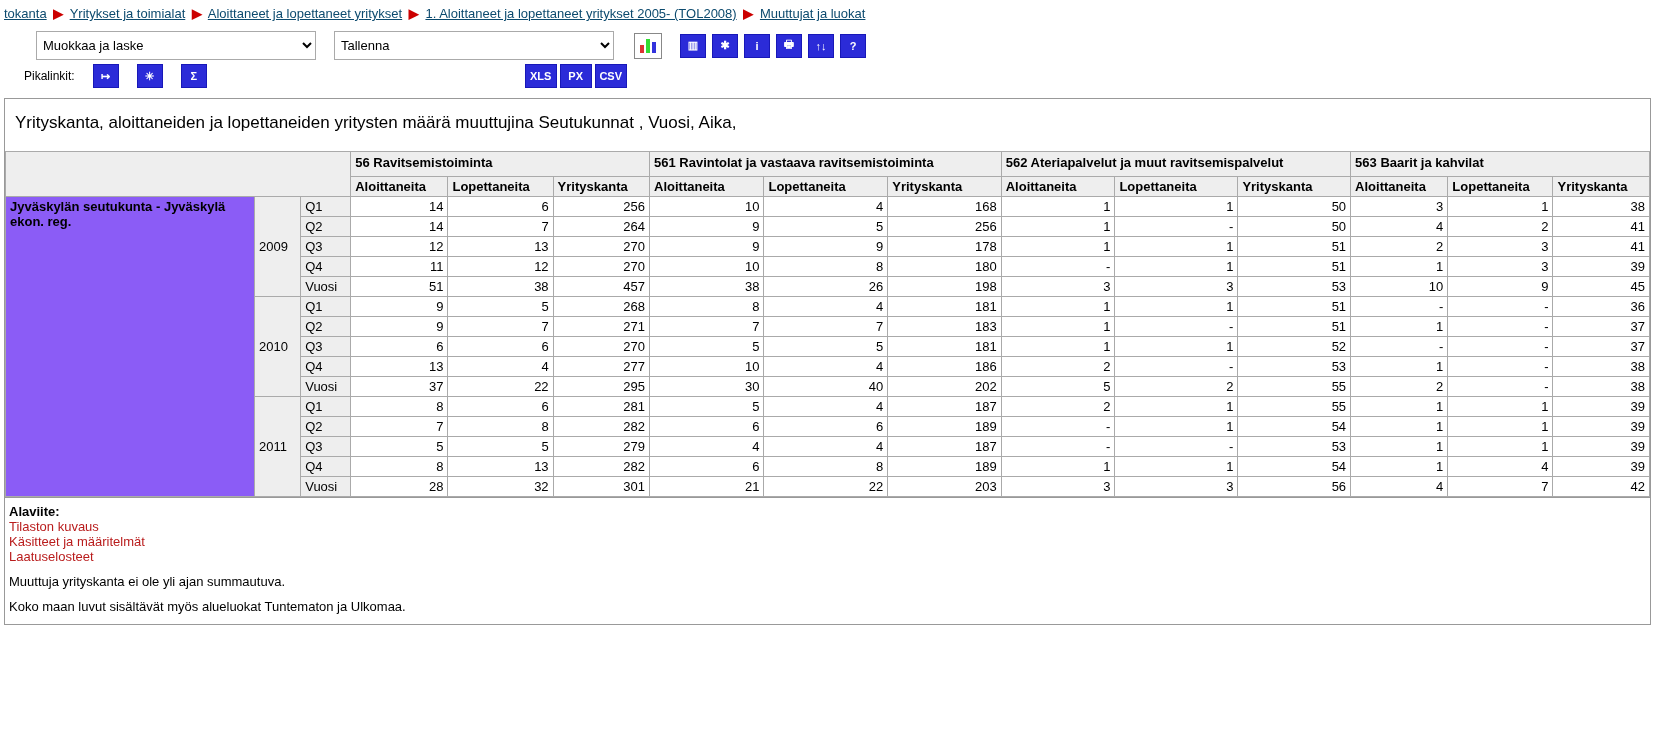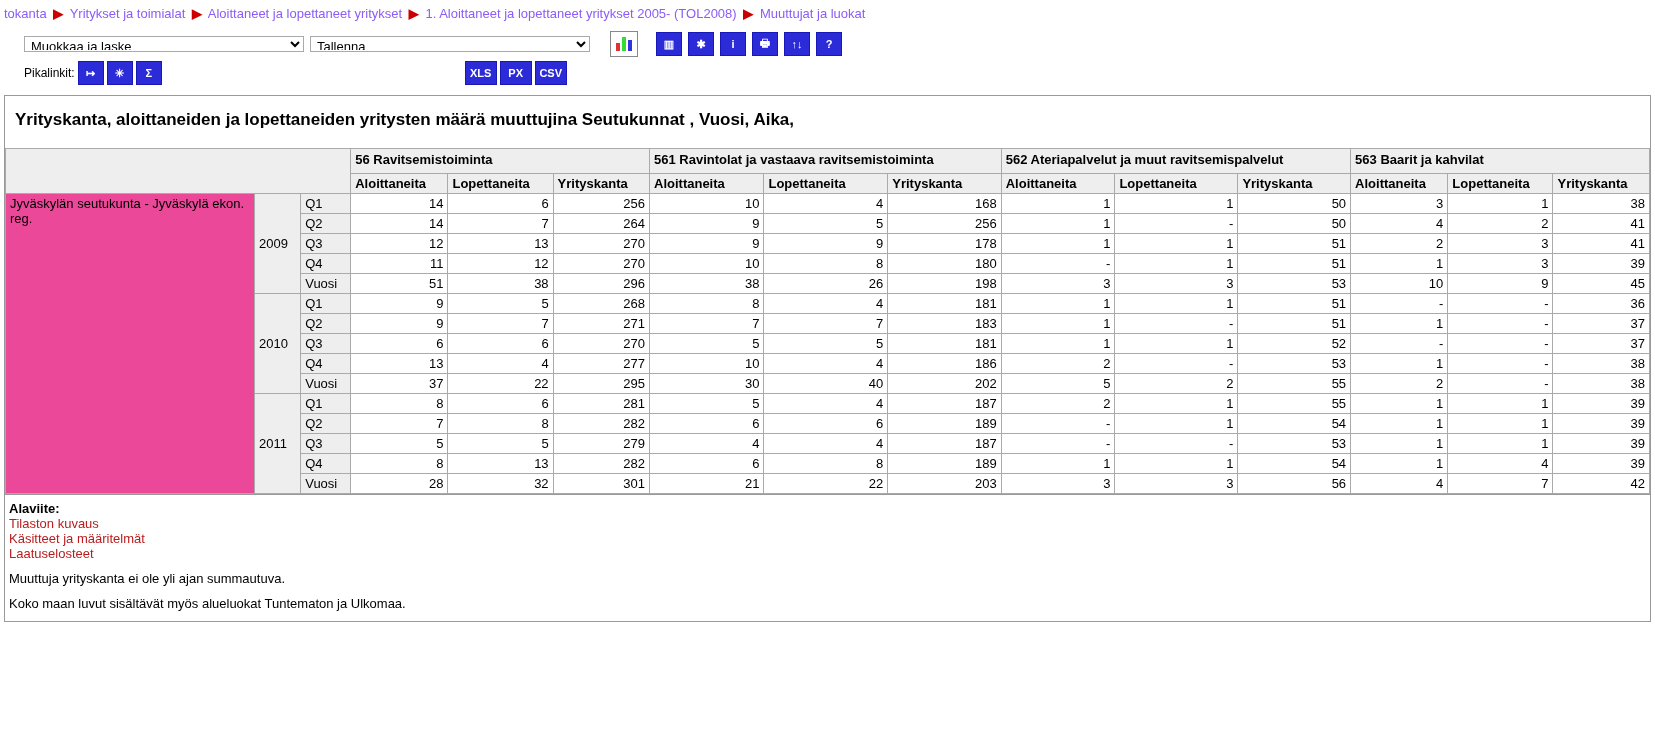--- a/index.html
+++ b/index.html
@@ -10,40 +10,42 @@
     color: #000;
   }
   .page {
     padding: 4px;
   }
   .breadcrumbs {
     padding: 2px 0 8px 0;
     font-size: 13px;
   }
   .breadcrumbs a {
-    color: #8b5cf6;
+    color: #0c4a6e;
+    text-decoration: underline;
     cursor: pointer;
   }
   .bc-sep {
     color: #cc0000;
     font-weight: bold;
     padding: 0 3px;
   }
   .toolbar-row {
     display: flex;
     align-items: center;
     gap: 6px;
     padding: 2px 0 4px 20px;
   }
   .toolbar-row select {
     font-size: 13px;
     padding: 1px 2px;
-    height: 16px;
+    height: 29px;
     background: #fff;
     border: 1px solid #aaa;
+    margin-left: 12px;
   }
   .sel-wide { width: 280px; }
   .icon-btn {
     display: inline-flex;
     align-items: center;
     justify-content: center;
     width: 24px;
     height: 22px;
     background: #2b2bd8;
     color: #fff;
@@ -69,37 +71,37 @@
     display: flex;
     gap: 2px;
     align-items: flex-end;
   }
   .chart-bars span:nth-child(1){ width:4px;height:8px;background:#d33; }
   .chart-bars span:nth-child(2){ width:4px;height:14px;background:#3d3; }
   .chart-bars span:nth-child(3){ width:4px;height:11px;background:#33d; }
   .quicklinks {
     display: flex;
     align-items: center;
-    gap: 3px;
+    gap: 18px;
     padding: 0 0 6px 20px;
     font-size: 12px;
   }
   .download-row {
     display: inline-flex;
     gap: 3px;
     margin-left: 300px;
     vertical-align: middle;
   }
   .table-outer {
     border: 1px solid #999;
     margin: 4px 0 0 0;
   }
   .table-title {
     font-size: 17px;
-    font-weight: bold;
+    font-weight: normal;
     padding: 14px 10px 18px 10px;
   }
   table.data {
     border-collapse: collapse;
     width: 100%;
     font-size: 13px;
     border-radius: 24px;
   }
   table.data th, table.data td {
     border: 1px solid #aaa;
@@ -112,22 +114,22 @@
     font-weight: bold;
   }
   table.data th.group {
     background: #eee;
     text-align: left;
     vertical-align: top;
     padding: 3px 4px 6px 4px;
     white-space: normal;
   }
   table.data td.rh {
-    background: #ec4899;
-    font-weight: normal;
+    background: #8b5cf6;
+    font-weight: bold;
     text-align: left;
     vertical-align: top;
     white-space: normal;
   }
   table.data td.year, table.data td.period {
     background: #eee;
     font-weight: normal;
     text-align: left;
   }
   table.data td.num {
@@ -292,21 +294,21 @@
             <td class="num">1</td>
             <td class="num">51</td>
             <td class="num">1</td>
             <td class="num">3</td>
             <td class="num">39</td>
           </tr>
           <tr>
             <td class="period">Vuosi</td>
             <td class="num">51</td>
             <td class="num">38</td>
-            <td class="num">296</td>
+            <td class="num">457</td>
             <td class="num">38</td>
             <td class="num">26</td>
             <td class="num">198</td>
             <td class="num">3</td>
             <td class="num">3</td>
             <td class="num">53</td>
             <td class="num">10</td>
             <td class="num">9</td>
             <td class="num">45</td>
           </tr>

